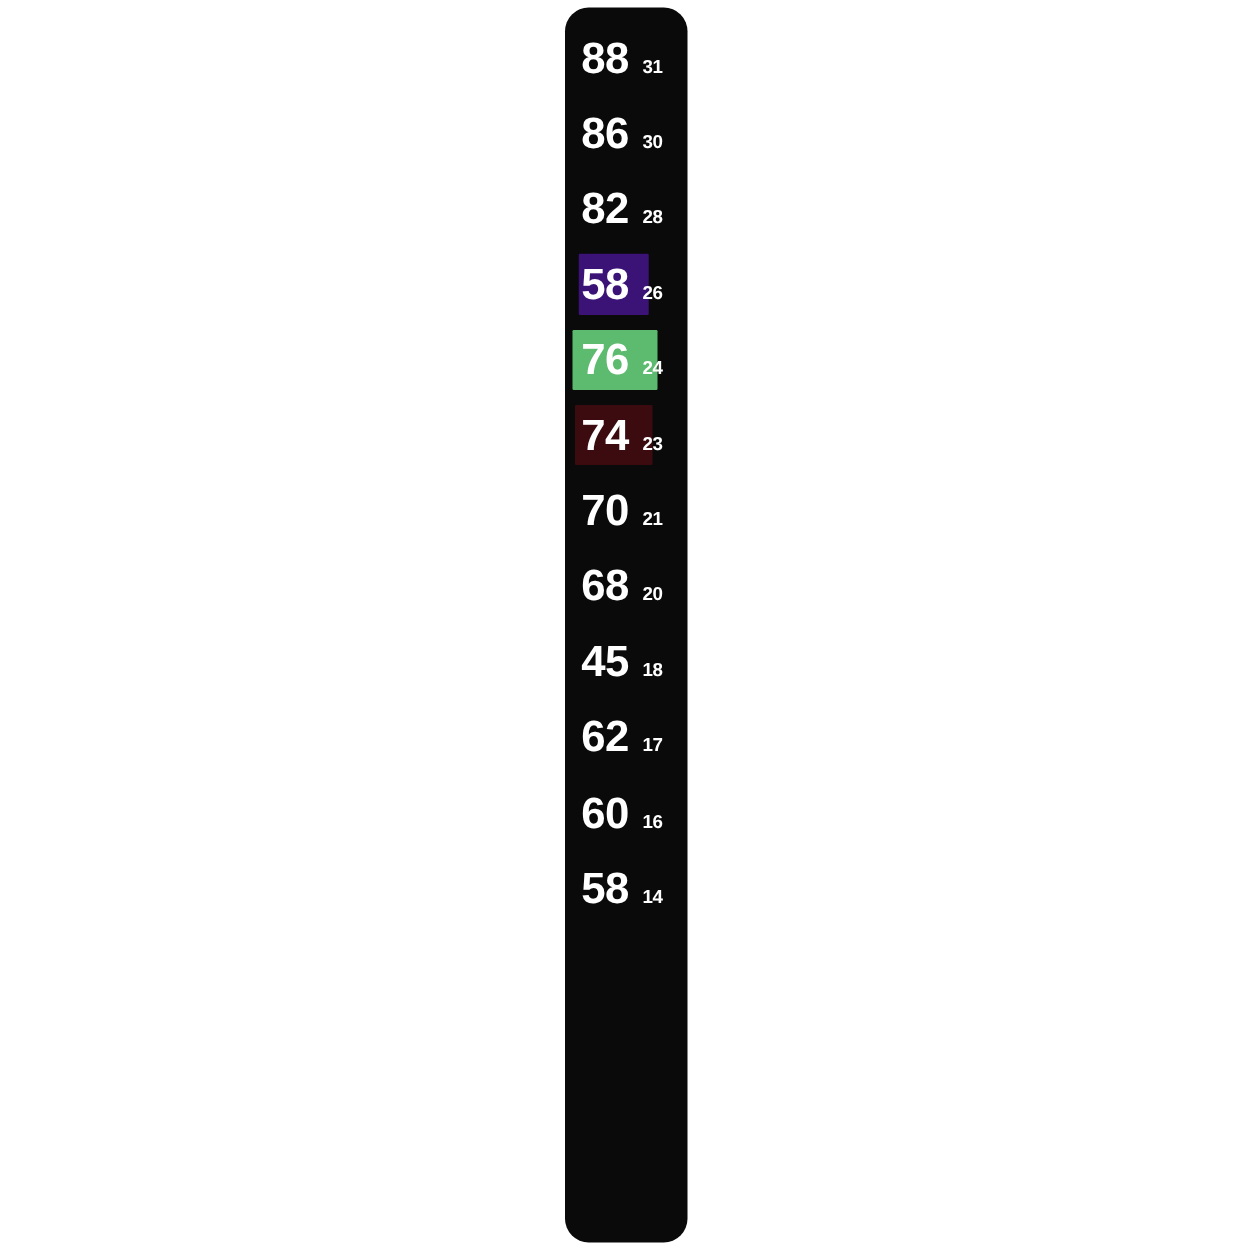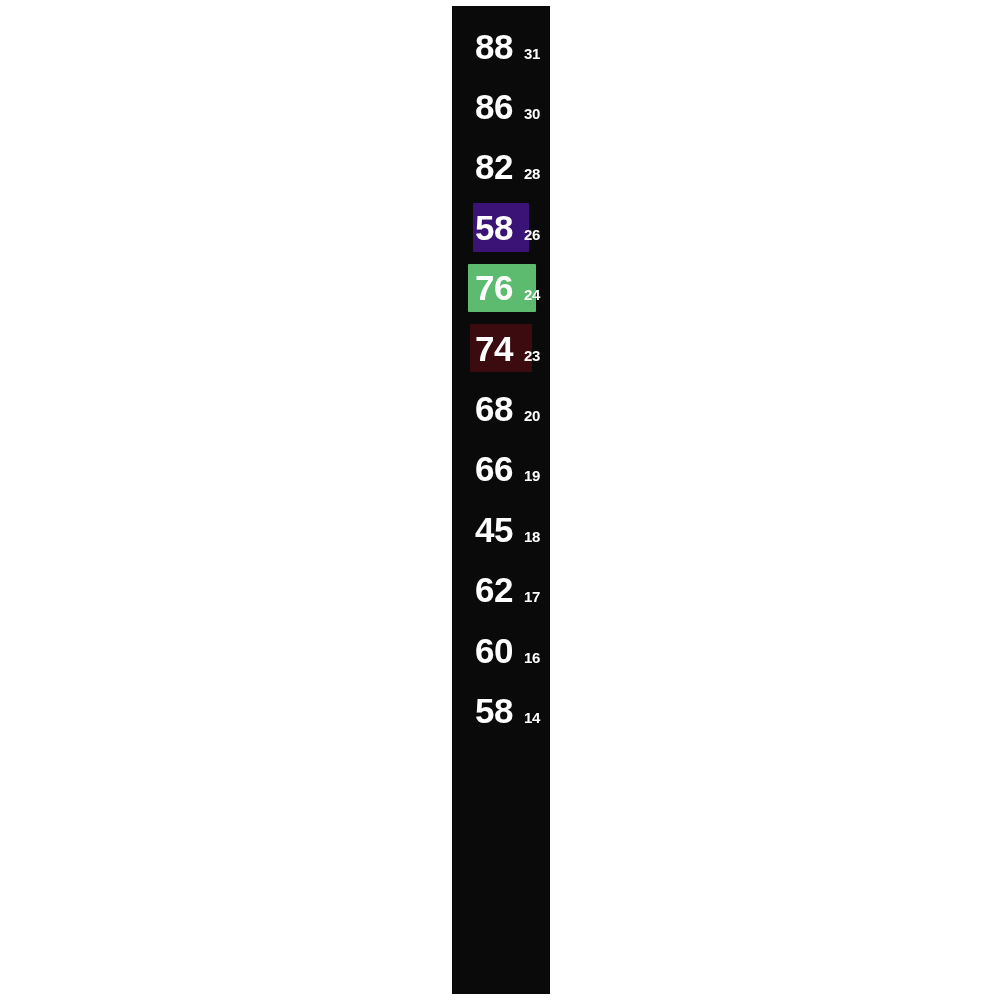--- a/index.html
+++ b/index.html
@@ -28,22 +28,23 @@
     position: absolute;
     left: 452px;
     top: 6px;
     width: 98px;
     height: 988px;
     background: #0a0a0a;
     box-sizing: border-box;
     display: flex;
     flex-direction: column;
     justify-content: flex-start;
-    align-items: center;
+    align-items: flex-start;
     padding-top: 10px;
+    border-radius: 19px;
   }
 
   
   .row {
     position: relative;
     height: 60.4px;
     flex: 0 0 60.4px;
     display: flex;
     flex-direction: row;
     align-items: center;
@@ -153,36 +154,36 @@
 
     <div class="row hl-red">
       <span class="plate"></span>
       <span class="labels">
         <span class="f-val">74</span>
         <span class="c-val">23</span>
       </span>
     </div>
 
 
+    <div class="row">
+      <span class="plate"></span>
+      <span class="labels">
+        <span class="f-val">70</span>
+        <span class="c-val">21</span>
+      </span>
+    </div>
 
     <div class="row">
       <span class="plate"></span>
       <span class="labels">
         <span class="f-val">68</span>
         <span class="c-val">20</span>
       </span>
     </div>
 
-    <div class="row">
-      <span class="plate"></span>
-      <span class="labels">
-        <span class="f-val">66</span>
-        <span class="c-val">19</span>
-      </span>
-    </div>
 
     <div class="row">
       <span class="plate"></span>
       <span class="labels">
         <span class="f-val">45</span>
         <span class="c-val">18</span>
       </span>
     </div>
 
     <div class="row">

